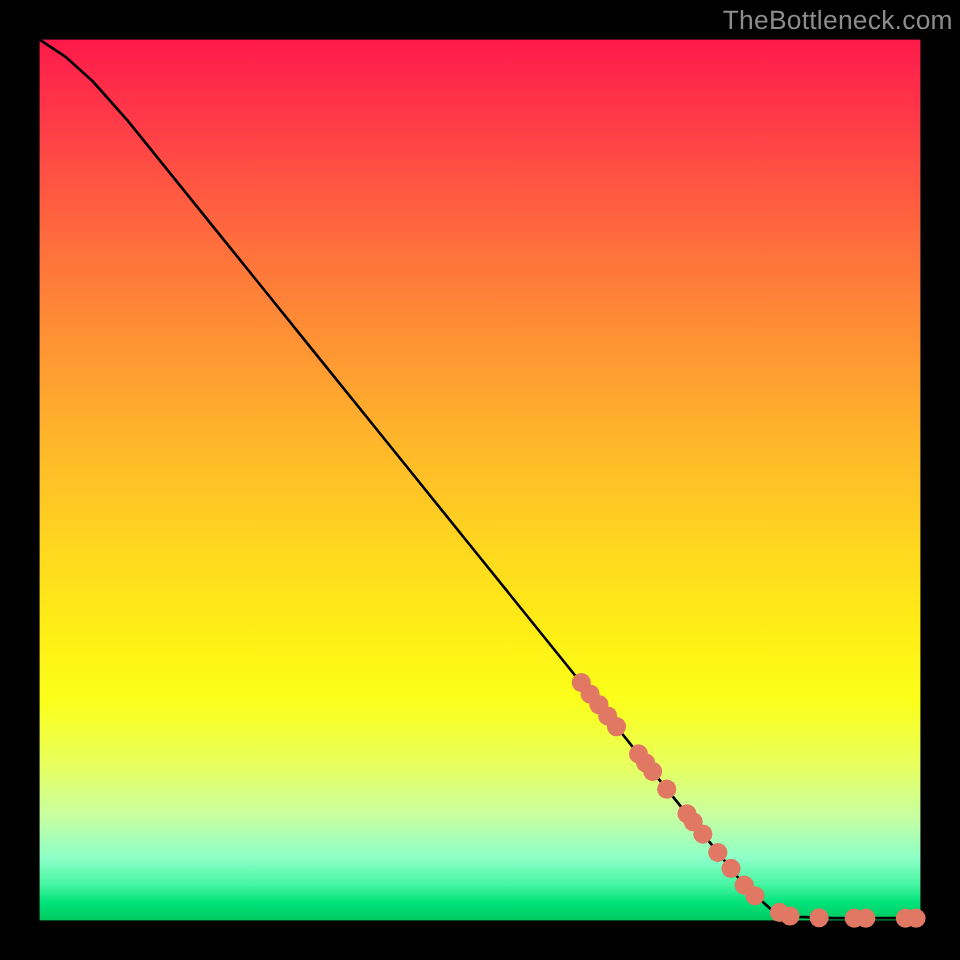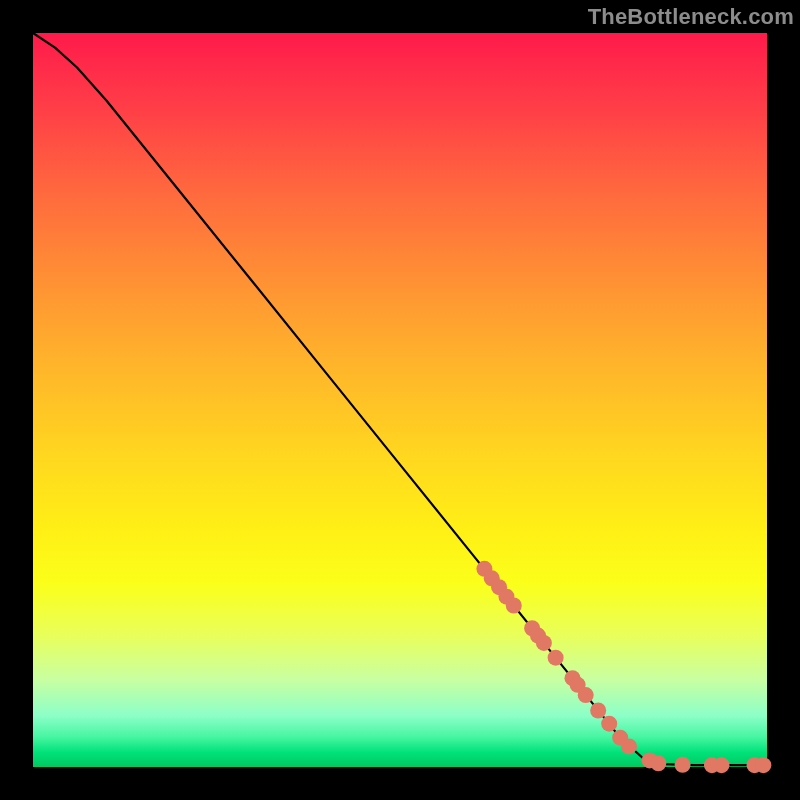--- a/index.html
+++ b/index.html
@@ -27,21 +27,21 @@
       #00e27a 98%,
       #00c95f 100%
     );
   }
   .attribution {
     position: absolute;
     top: 4px;
     right: 6px;
     color: #8c8c8c;
     font-size: 22px;
-    font-weight: 700;
+    font-weight: 400;
     letter-spacing: 0.2px;
   }
   svg.plot {
     position: absolute;
     left: 33px;
     top: 33px;
     width: 734px;
     height: 734px;
     overflow: visible;
   }

